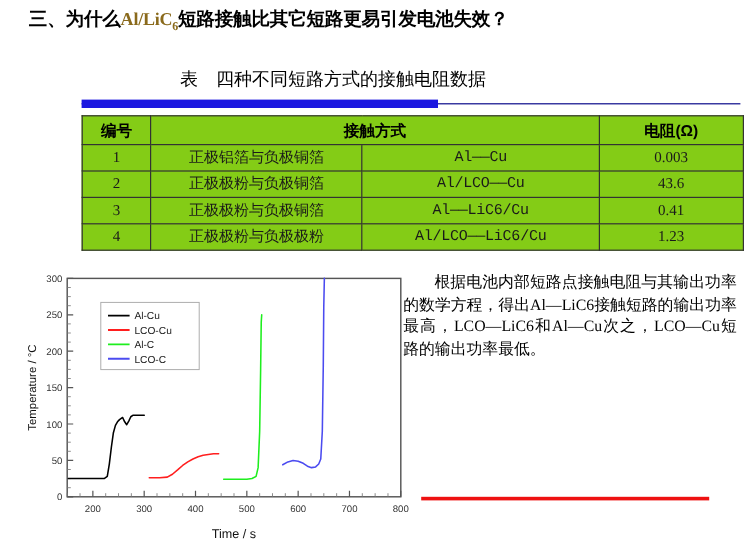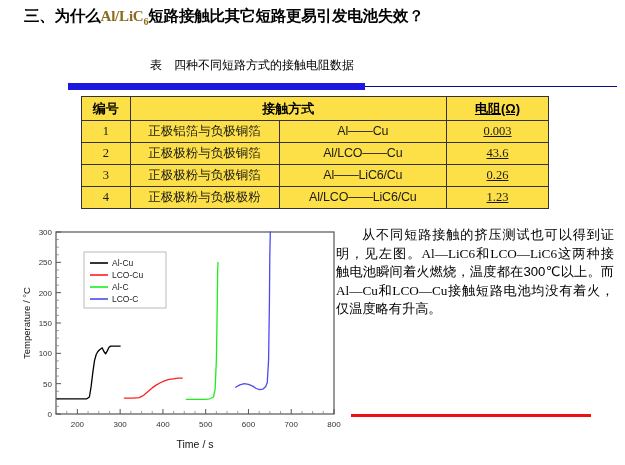--- a/index.html
+++ b/index.html
@@ -39,21 +39,21 @@
   }
 
   
   #table-caption {
     position: absolute;
     left: 150px;
     top: 57px;
     width: 360px;
     text-align: left;
     font-family: "Liberation Sans", "DejaVu Sans", sans-serif;
-    font-size: 12px;
+    font-size: 15px;
     color: #000000;
     white-space: nowrap;
   }
 
   
   #blue-bar {
     position: absolute;
     left: 68px;
     top: 83px;
     width: 297px;
@@ -65,26 +65,26 @@
     left: 68px;
     top: 86px;
     width: 549px;
     height: 1px;
     background: #0b0b8a;
   }
 
   
   #data-table {
     position: absolute;
-    left: 81px;
+    left: 68px;
     top: 96px;
-    width: 468px;
+    width: 552px;
     border-collapse: collapse;
     font-family: "Liberation Serif", "DejaVu Serif", serif;
-    background: #fde047;
+    background: #84cc16;
   }
   #data-table td, #data-table th {
     border: 1px solid #333333;
     padding: 0;
     height: 21px;
     text-align: center;
     vertical-align: middle;
     font-size: 12.5px;
     color: #1a1a1a;
     line-height: 21px;
@@ -92,28 +92,28 @@
   #data-table thead th {
     font-weight: bold;
     font-size: 13px;
     color: #000000;
     height: 23px;
     line-height: 23px;
   }
   #data-table .col-no   { width: 48px; }
   #data-table .col-desc { width: 150px; }
   #data-table .col-sym  { width: 168px; }
-  #data-table .col-res  { width: 102px; text-decoration: underline; }
+  #data-table .col-res  { width: 102px; }
   .cell-desc {
     font-family: "Liberation Sans", "DejaVu Sans", sans-serif;
     font-size: 12.5px;
     margin-left: 14px;
   }
   .cell-sym {
-    font-family: Liberation Sans, sans-serif;
+    font-family: Liberation Mono, monospace;
     font-size: 12px;
     letter-spacing: -0.2px;
   }
   .hdr-cn {
     font-family: "Liberation Sans", "DejaVu Sans", sans-serif;
   }
 
   
   #chart-panel {
     position: absolute;
@@ -184,21 +184,21 @@
     <tr>
       <td class="col-no">2</td>
       <td class="col-desc cell-desc">正极极粉与负极铜箔</td>
       <td class="col-sym cell-sym">Al/LCO——Cu</td>
       <td class="col-res">43.6</td>
     </tr>
     <tr>
       <td class="col-no">3</td>
       <td class="col-desc cell-desc">正极极粉与负极铜箔</td>
       <td class="col-sym cell-sym">Al——LiC6/Cu</td>
-      <td class="col-res">0.26</td>
+      <td class="col-res">0.41</td>
     </tr>
     <tr>
       <td class="col-no">4</td>
       <td class="col-desc cell-desc">正极极粉与负极极粉</td>
       <td class="col-sym cell-sym">Al/LCO——LiC6/Cu</td>
       <td class="col-res">1.23</td>
     </tr>
   </tbody>
 </table>
 
@@ -293,16 +293,16 @@
         <text x="96" y="80.2" font-family="&quot;Liberation Sans&quot;, sans-serif" font-size="8.5" fill="#222">LCO-C</text>
       </g>
     <g id="chart-axistitles">
         <text x="179" y="226" text-anchor="middle" font-family="&quot;Liberation Sans&quot;, sans-serif" font-size="10.5" fill="#111">Time /  s</text>
         <text x="14" y="101" text-anchor="middle" font-family="&quot;Liberation Sans&quot;, sans-serif" font-size="9.5" fill="#111" transform="rotate(-90 14 101)">Temperature / °C</text>
       </g>
   </svg>
 </div>
 
 <div id="body-text">
-  <p><span>从不同短路接触的挤压测试也可以得到证明，见左图。</span><span class="sym">Al—LiC6</span><span>和</span><span class="sym">LCO—LiC6</span><span>这两种接触电池瞬间着火燃烧，温度都在300℃以上。而</span><span class="sym">Al—Cu</span><span>和</span><span class="sym">LCO—Cu</span><span>接触短路电池均没有着火，仅温度略有升高。</span></p>
+  <p><span>根据电池内部短路点接触电阻与其输出功率的数学方程，得出</span><span class="sym">Al—LiC6</span><span>接触短路的输出功率最高，</span><span class="sym">LCO—LiC6</span><span>和</span><span class="sym">Al—Cu</span><span>次之，</span><span class="sym">LCO—Cu</span><span>短路的输出功率最低。</span></p>
 </div>
 
 <div id="red-underline"></div>
 
 </body></html>

